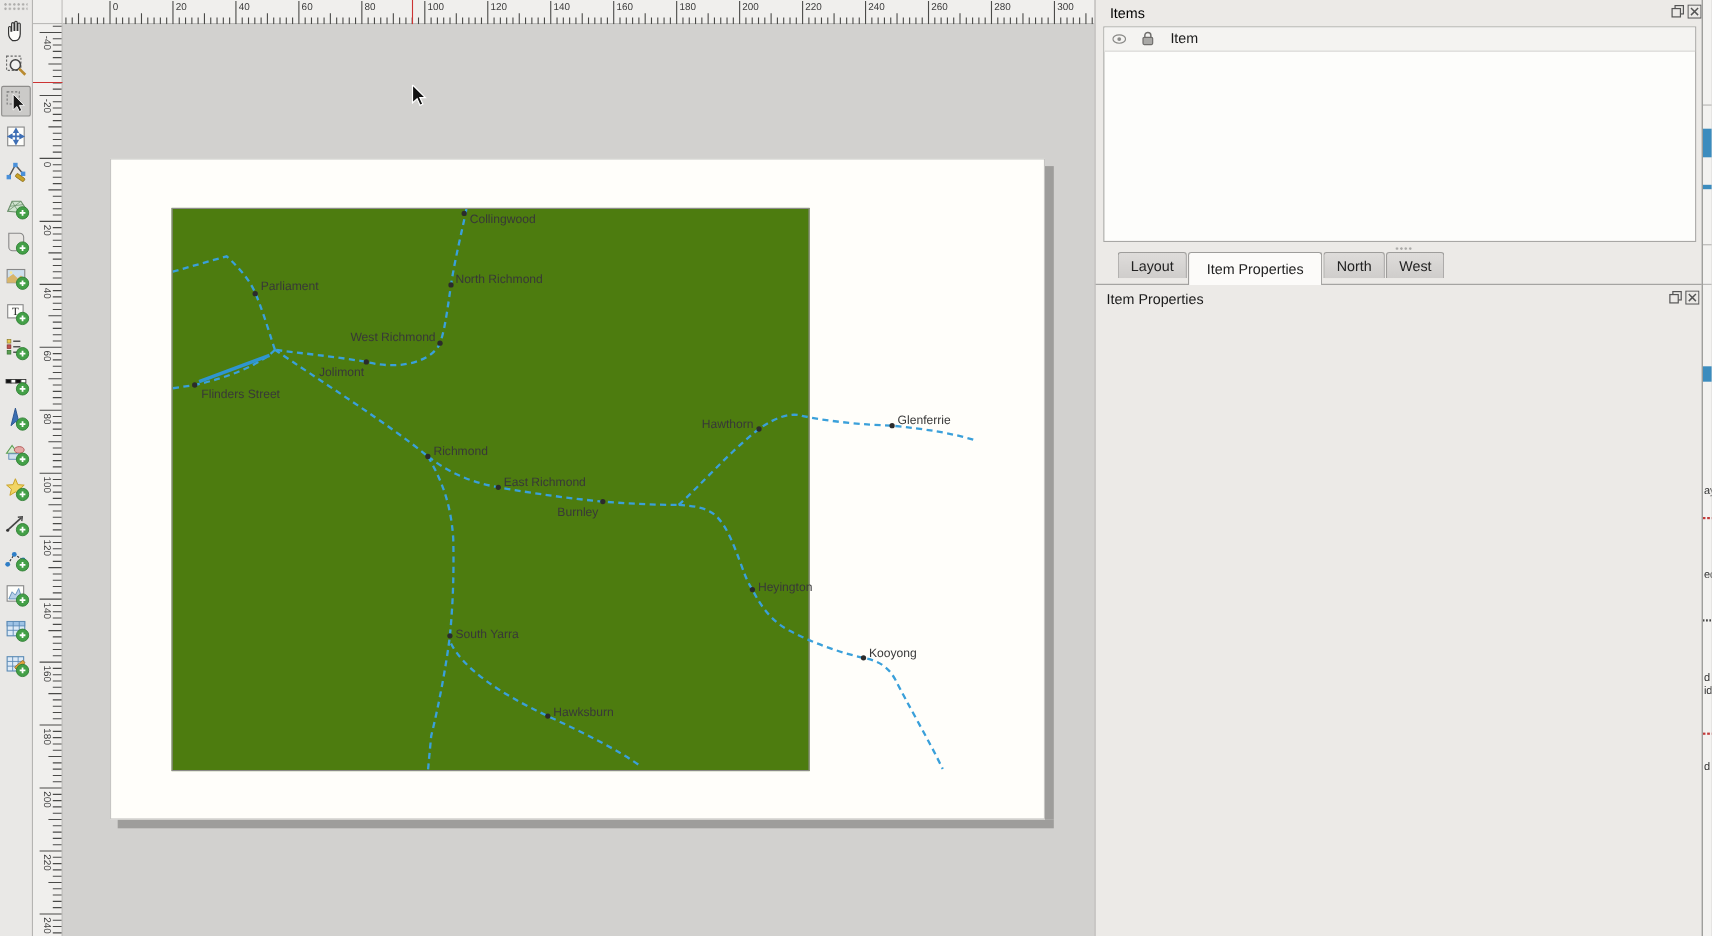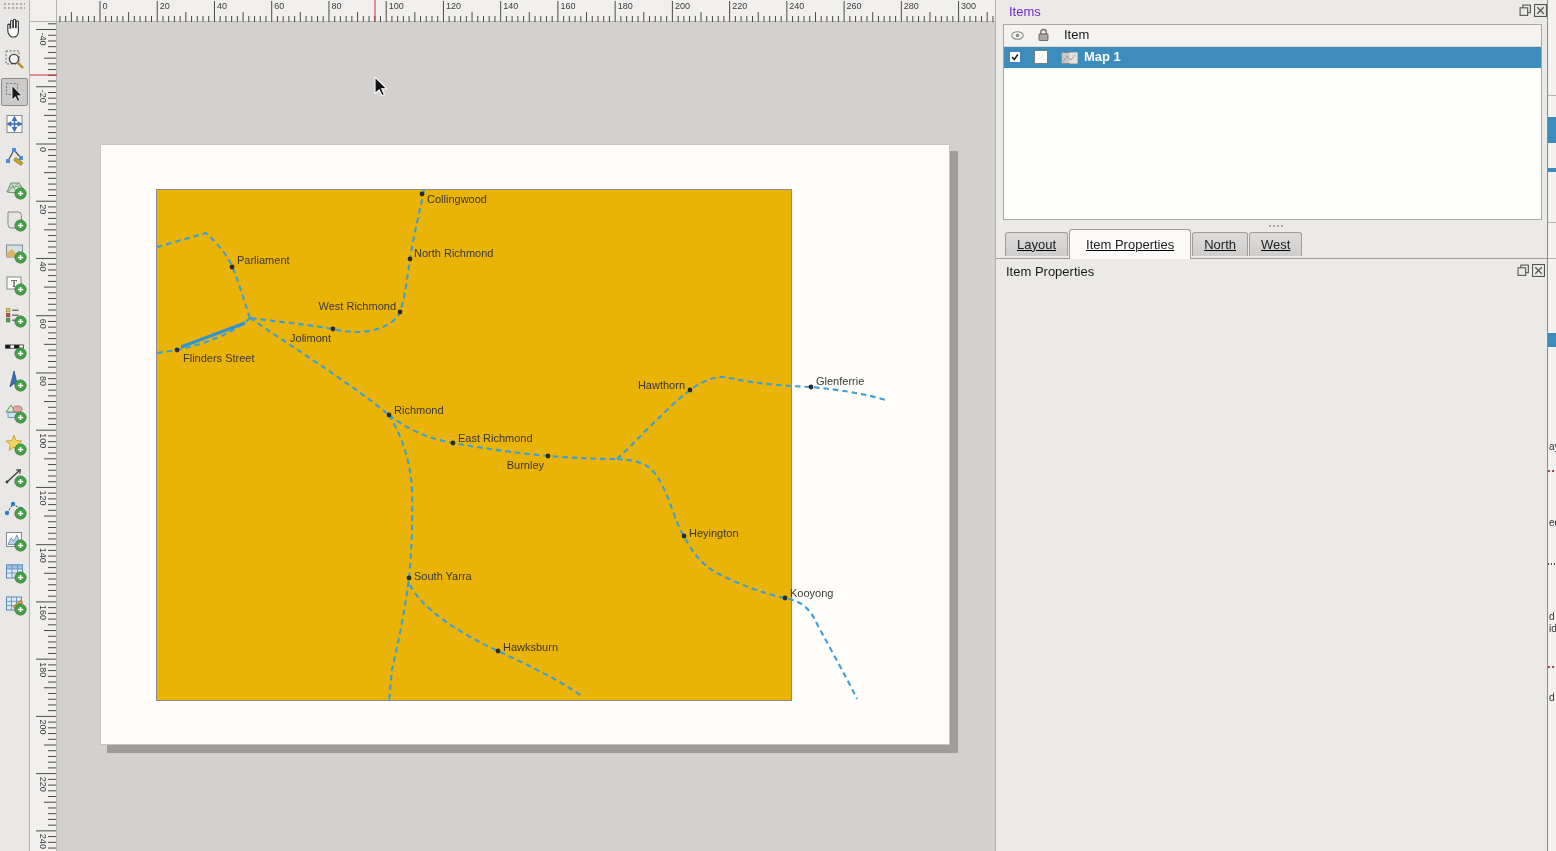--- a/index.html
+++ b/index.html
@@ -28,49 +28,49 @@
     background:#f0efed;border-bottom:1px solid #b5b4b2;box-sizing:border-box;}
   .vruler{position:absolute;left:30px;top:22px;width:27px;height:829px;
     background:#f0efed;border-right:1px solid #b5b4b2;box-sizing:border-box;}
   .hruler svg,.vruler svg{display:block;}
 
   
   .page-shadow-b{position:absolute;left:107px;top:745px;width:851px;height:8px;background:#9e9d9b;}
   .page-shadow-r{position:absolute;left:950px;top:151px;width:8px;height:594px;background:#9e9d9b;}
   .page{position:absolute;left:100px;top:144px;width:850px;height:601px;
     background:#fffefa;border:1px solid #c6c5c3;box-sizing:border-box;}
-  .map-frame{position:absolute;left:156px;top:189px;width:636px;height:512px;
-    background:#eab308;border:1px solid #8c8b89;box-sizing:border-box;}
+  .map-frame{position:absolute;left:156px;top:189px;width:580px;height:512px;
+    background:#4d7c0f;border:1px solid #8c8b89;box-sizing:border-box;}
   .map-frame svg{display:block;width:730px;height:510px;}
 
   
   .right-panel{position:absolute;left:995px;top:0;width:552px;height:851px;
     background:#eceae7;border-left:1px solid #b3b2b0;box-sizing:border-box;}
   .items-title{position:absolute;left:13px;top:2px;height:20px;line-height:20px;
-    font-size:13px;color:#6d28d9;}
+    font-size:13px;color:#000000;}
   .panel-btns{position:absolute;display:flex;gap:2px;}
   .panel-btn{width:13px;height:13px;display:block;}
   .items-list{position:absolute;left:7px;top:24px;width:539px;height:196px;
     background:#fdfdfb;border:1px solid #a8a7a5;box-sizing:border-box;}
   .list-header{position:absolute;left:0;top:0;right:0;height:21px;
     background:#f4f3f1;border-bottom:1px solid #d8d7d5;}
   .list-header .col-label{position:absolute;left:60px;top:2px;font-size:13px;color:#1a1a1a;}
   .list-row{position:absolute;left:0;right:0;top:22px;height:21px;}
   .list-row.selected{background:#3c8cbe;}
   .cbx{position:absolute;top:3px;width:14px;height:14px;background:#fdfdfb;
     border:1px solid #7a7a78;box-sizing:border-box;}
   .cbx.focused{border:2px solid #4288bc;}
   .cbx svg{position:absolute;left:0;top:0;width:100%;height:100%;}
   .row-label{position:absolute;left:80px;top:2px;font-size:13px;color:#ffffff;font-weight:bold;}
   .map-thumb{position:absolute;left:57px;top:5px;width:17px;height:12px;}
 
   
   .tabs-row{position:absolute;left:0;top:229px;width:552px;height:30px;
-    display:flex;align-items:center;padding-left:9px;box-sizing:border-box;
-    border-bottom:1px solid #9e9d9b;text-decoration:underline;}
+    display:flex;align-items:flex-start;padding-left:20px;box-sizing:border-box;
+    border-bottom:1px solid #9e9d9b;}
   .tab{height:24px;line-height:24px;background:linear-gradient(#dedcda,#cfcdcb);
     border:1px solid #9e9d9b;border-bottom:none;border-radius:3px 3px 0 0;
     padding:0 11px;font-size:13px;color:#222;margin-right:1px;box-sizing:border-box;}
   .tab.active{height:30px;line-height:30px;background:#fcfbf9;margin-bottom:-1px;
     padding:0 16px;position:relative;z-index:2;}
   .dotted-handle{position:absolute;left:272px;top:224px;width:16px;height:4px;
     background-image:radial-gradient(#a8a7a5 1px,transparent 1.2px);background-size:4px 4px;}
   .ip-title{position:absolute;left:10px;top:262px;height:20px;line-height:20px;
     font-size:13px;color:#1a1a1a;}
 
@@ -691,34 +691,20 @@
         <svg style="position:absolute;left:7px;top:6px;" width="13" height="9" viewBox="0 0 12 8">
             <ellipse cx="6" cy="4" rx="5.3" ry="3.5" fill="none" stroke="#8a8a88"></ellipse>
             <circle cx="6" cy="4" r="1.6" fill="#8a8a88"></circle>
           </svg>
         <svg style="position:absolute;left:34px;top:3px;" width="11" height="14" viewBox="0 0 10 12">
             <rect x="1" y="5" width="8" height="6" rx="1" fill="#a9a8a6" stroke="#6f6e6c"></rect>
             <path d="M2.5 5 V3.5 a2.5 2.5 0 0 1 5 0 V5" fill="none" stroke="#6f6e6c" stroke-width="1.2"></path>
           </svg>
         <span class="col-label">Item</span>
       </div>
-      <div class="list-row selected">
-        <span class="cbx focused" style="left:4px;">
-          <svg viewBox="0 0 14 14">
-              <path d="M3 7 L6 10.5 L11 3.5" fill="none" stroke="#111" stroke-width="2"></path>
-            </svg>
-        </span>
-        <span class="cbx" style="left:30px;"></span>
-        <svg class="map-thumb" viewBox="0 0 17 12">
-          <rect x="0.5" y="0.5" width="16" height="11" fill="#c9c8c6" stroke="#8a8a88"></rect>
-          <rect x="8.5" y="0.5" width="8" height="11" fill="#e4e3e1"></rect>
-          <path d="M2 10 L6 4 L10 8 L14 3" fill="none" stroke="#a3a2a0"></path>
-        </svg>
-        <span class="row-label">Map 1</span>
-      </div>
     </div>
 
     <div class="dotted-handle"></div>
 
     <div class="tabs-row">
       <div class="tab">Layout</div>
       <div class="tab active">Item Properties</div>
       <div class="tab">North</div>
       <div class="tab">West</div>
     </div>

